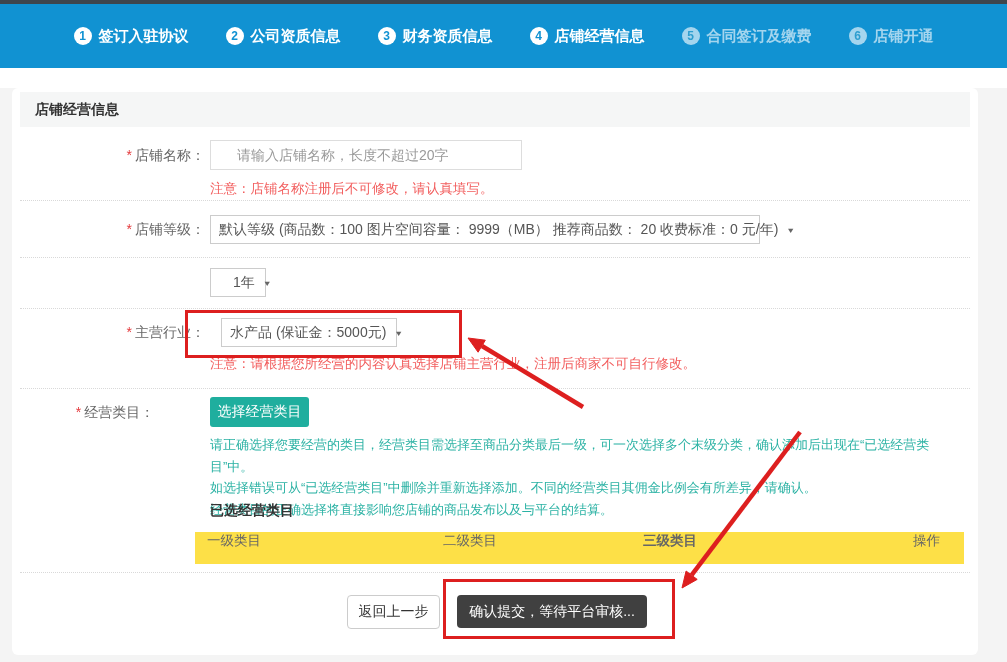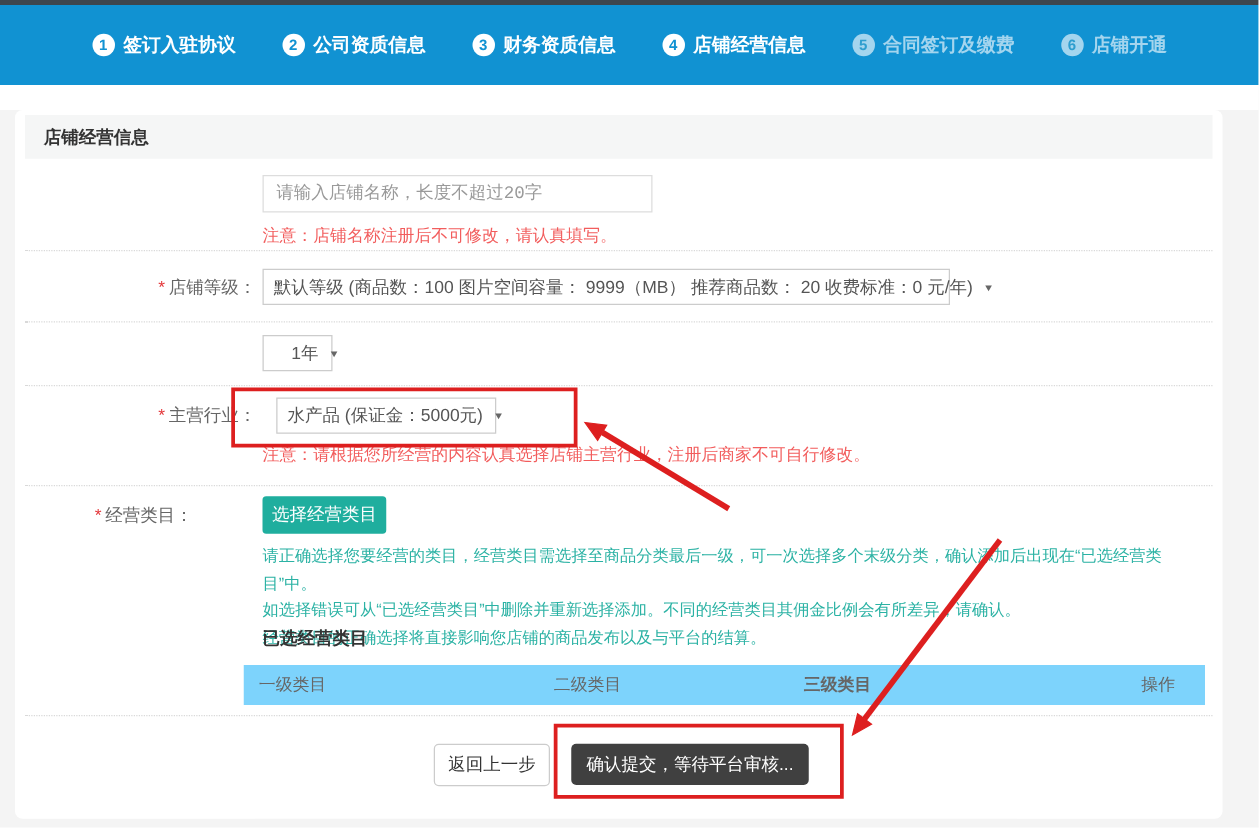--- a/index.html
+++ b/index.html
@@ -18,35 +18,35 @@
   .whitegap { position:absolute; left:0; top:68px; width:1007px; height:20px; background:#ffffff; }
   .bodybg { position:absolute; left:0; top:88px; width:1007px; height:574px; background:#f4f4f4; }
 
   
   .card { position:absolute; left:12px; top:88px; width:966px; height:567px; background:#fff; border-radius:6px; }
   .panel-title { position:absolute; left:8px; top:4px; width:950px; height:35px; background:#f5f6f6; line-height:35px; padding-left:15px; font-weight:bold; color:#333; font-size:14px; }
 
   .flabel { position:absolute; left:13px; width:180px; text-align:right; color:#666; font-size:14px; }
   .req { color:#e4393c; margin-right:3px; }
 
-  .txtinput { position:absolute; left:198px; top:52px; width:312px; height:30px; border:1px solid #ddd; padding:0 10px; font-size:14px; color:#555; outline:none; font-family:Liberation Mono, monospace; }
+  .txtinput { position:absolute; left:198px; top:52px; width:312px; height:30px; border:1px solid #ddd; padding:0 26px; font-size:14px; color:#555; outline:none; font-family:Liberation Sans, sans-serif; }
   .txtinput::placeholder { color:#9a9a9a; opacity:1; }
 
   .fakeselect { position:absolute; border:1px solid #ccc; height:29px; background:#fff; display:flex; align-items:center; justify-content:space-between; padding:0 8px; color:#555; font-size:14px; cursor:pointer; white-space:nowrap; }
   .fakeselect .caret { color:#666; font-size:9px; margin-left:8px; transform:scaleY(0.85); }
 
   .rednote { position:absolute; left:198px; color:#f25d5d; font-size:13.5px; }
 
   .dotsep { position:absolute; left:8px; width:950px; border-top:1px dotted #d9d9d9; }
 
   .teal-btn { position:absolute; left:198px; top:309px; width:99px; height:30px; background:#1fae9e; color:#fff; border:none; border-radius:3px; font-size:14px; cursor:pointer; font-family:inherit; }
   .tealp { position:absolute; left:198px; top:346px; color:#2bb2a4; font-size:13px; line-height:21.5px; width:740px; }
 
   .selcat-title { position:absolute; left:198px; top:414px; font-weight:bold; color:#333; font-size:14px; }
-  .cat-table-head { position:absolute; left:183px; top:444px; width:769px; height:32px; background:#7dd3fc; display:flex; align-items:center; color:#666; font-size:13.5px; }
+  .cat-table-head { position:absolute; left:183px; top:444px; width:769px; height:32px; background:#fde047; display:flex; align-items:flex-start; color:#666; font-size:13.5px; }
   .cat-table-head .c1 { width:248px; padding-left:12px; }
   .cat-table-head .c2 { width:200px; }
   .cat-table-head .c3 { flex:1;font-weight:bold; }
   .cat-table-head .c4 { width:90px; text-align:right; padding-right:24px; }
 
   .btn-back { position:absolute; left:335px; top:507px; width:93px; height:34px; background:#fff; border:1px solid #ccc; border-radius:4px; color:#333; font-size:14px; cursor:pointer; font-family:inherit; }
   .btn-submit { position:absolute; left:445px; top:507px; width:190px; height:33px; background:#404040; border:none; border-radius:4px; color:#fff; font-size:14px; cursor:pointer; font-family:inherit; }
 
   
   .ann-box { position:absolute; border:3px solid #dd1f1f; z-index:50; pointer-events:none; }
@@ -90,20 +90,23 @@
     </div>
   </div>
 
   <div class="whitegap"></div>
   <div class="bodybg"></div>
 
   <div class="card">
 
     <div class="panel-title">店铺经营信息</div>
 
+    <div class="flabel" style="top:52px; line-height:30px;">
+      <span class="req">*</span><span>店铺名称：</span>
+    </div>
     <input class="txtinput" type="text" placeholder="请输入店铺名称，长度不超过20字" style="">
     <div class="rednote" style="top:92px;">注意：店铺名称注册后不可修改，请认真填写。</div>
 
     <div class="dotsep" style="top:112px;"></div>
 
     <div class="flabel" style="top:127px; line-height:29px;">
       <span class="req">*</span><span>店铺等级：</span>
     </div>
     <div class="fakeselect" style="left:198px; top:127px; width:550px;">
       <span>默认等级 (商品数：100 图片空间容量： 9999（MB） 推荐商品数： 20 收费标准：0 元/年)</span>

